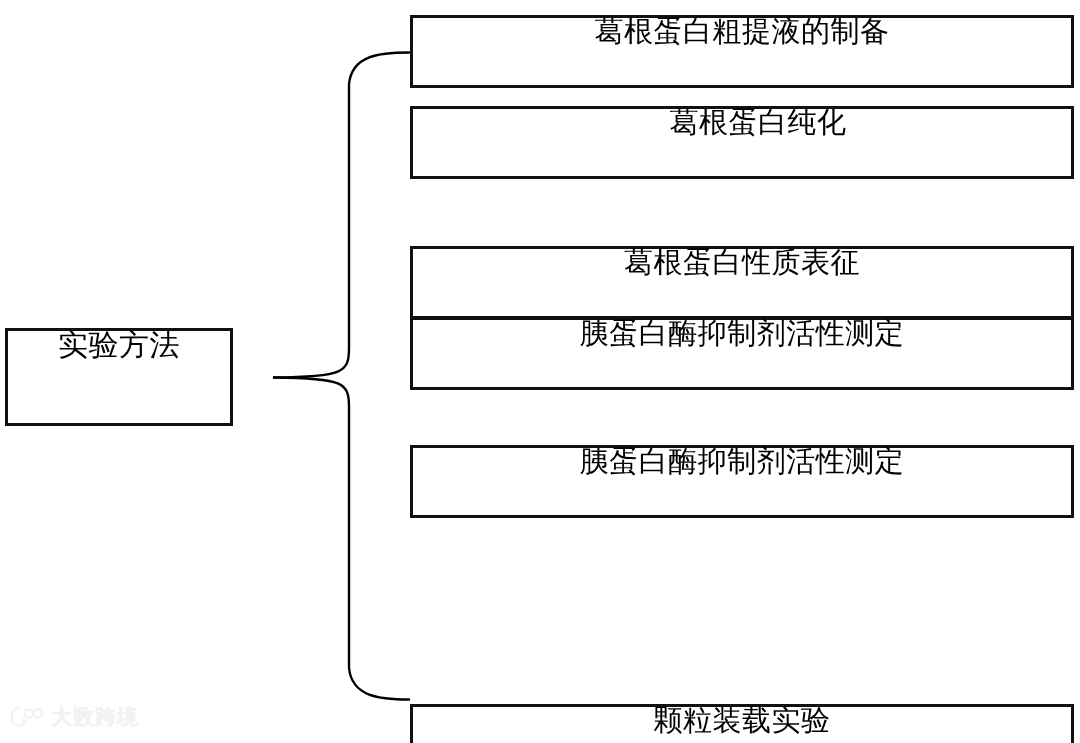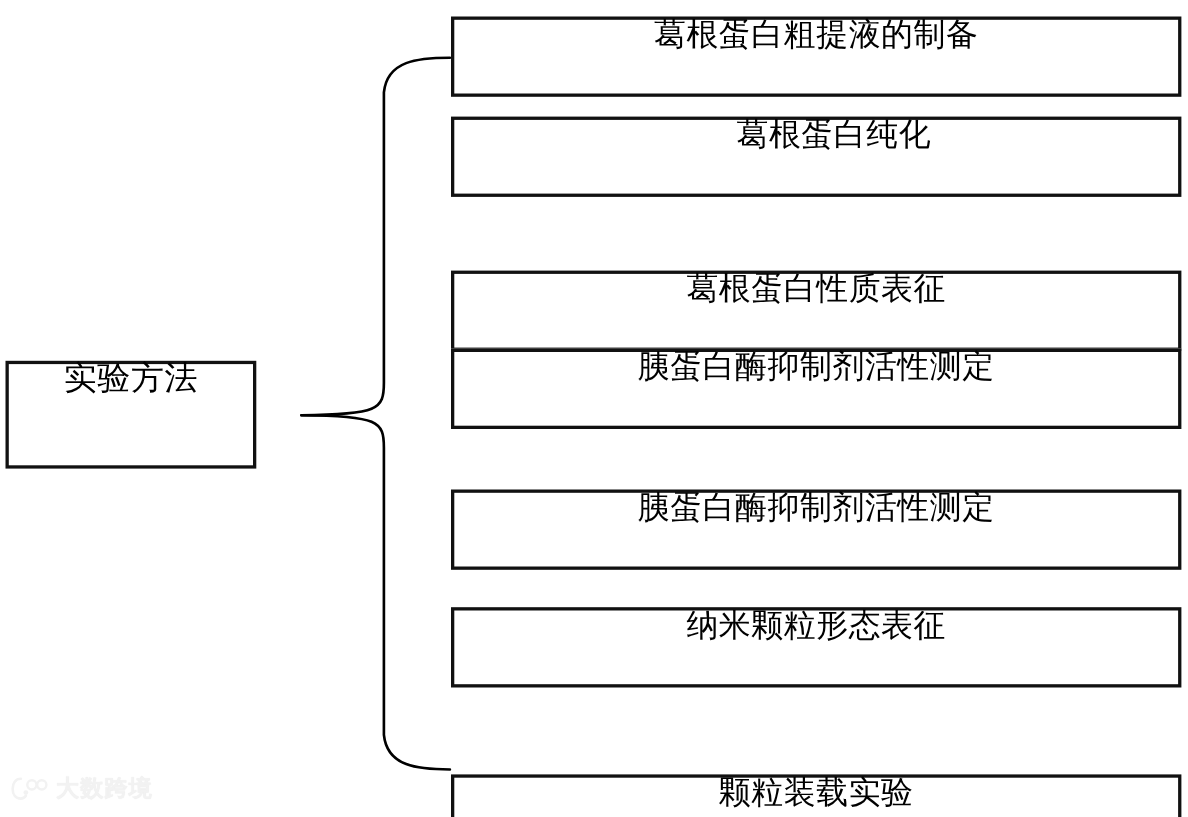--- a/index.html
+++ b/index.html
@@ -128,23 +128,20 @@
   </div>
 
   <div class="node leaf-node leaf-3">
     <span>胰蛋白酶抑制剂活性测定</span>
   </div>
 
   <div class="node leaf-node leaf-4">
     <span>胰蛋白酶抑制剂活性测定</span>
   </div>
 
-  <div class="node leaf-node leaf-5">
-    <span>纳米颗粒形态表征</span>
-  </div>
 
   <div class="node leaf-node leaf-6">
     <span>颗粒装载实验</span>
   </div>
 
   <div id="watermark">
     <svg class="wm-mark" viewBox="0 0 34 24" xmlns="http://www.w3.org/2000/svg">
       <path d="M9 3 C4 3, 1.5 7, 1.5 12 C1.5 17, 4 21, 9 21 C11 21, 12.5 20, 13.5 18.5" fill="none" stroke="#f2f2f2" stroke-width="2.4" stroke-linecap="round"></path>
       <circle cx="19" cy="8.5" r="4.2" fill="none" stroke="#f2f2f2" stroke-width="2.2"></circle>
       <circle cx="28" cy="8.5" r="4.2" fill="none" stroke="#f2f2f2" stroke-width="2.2"></circle>

